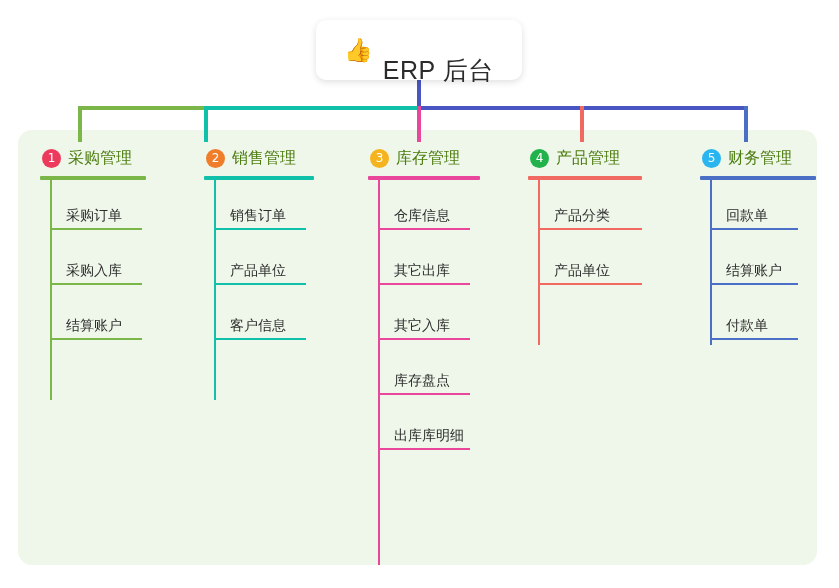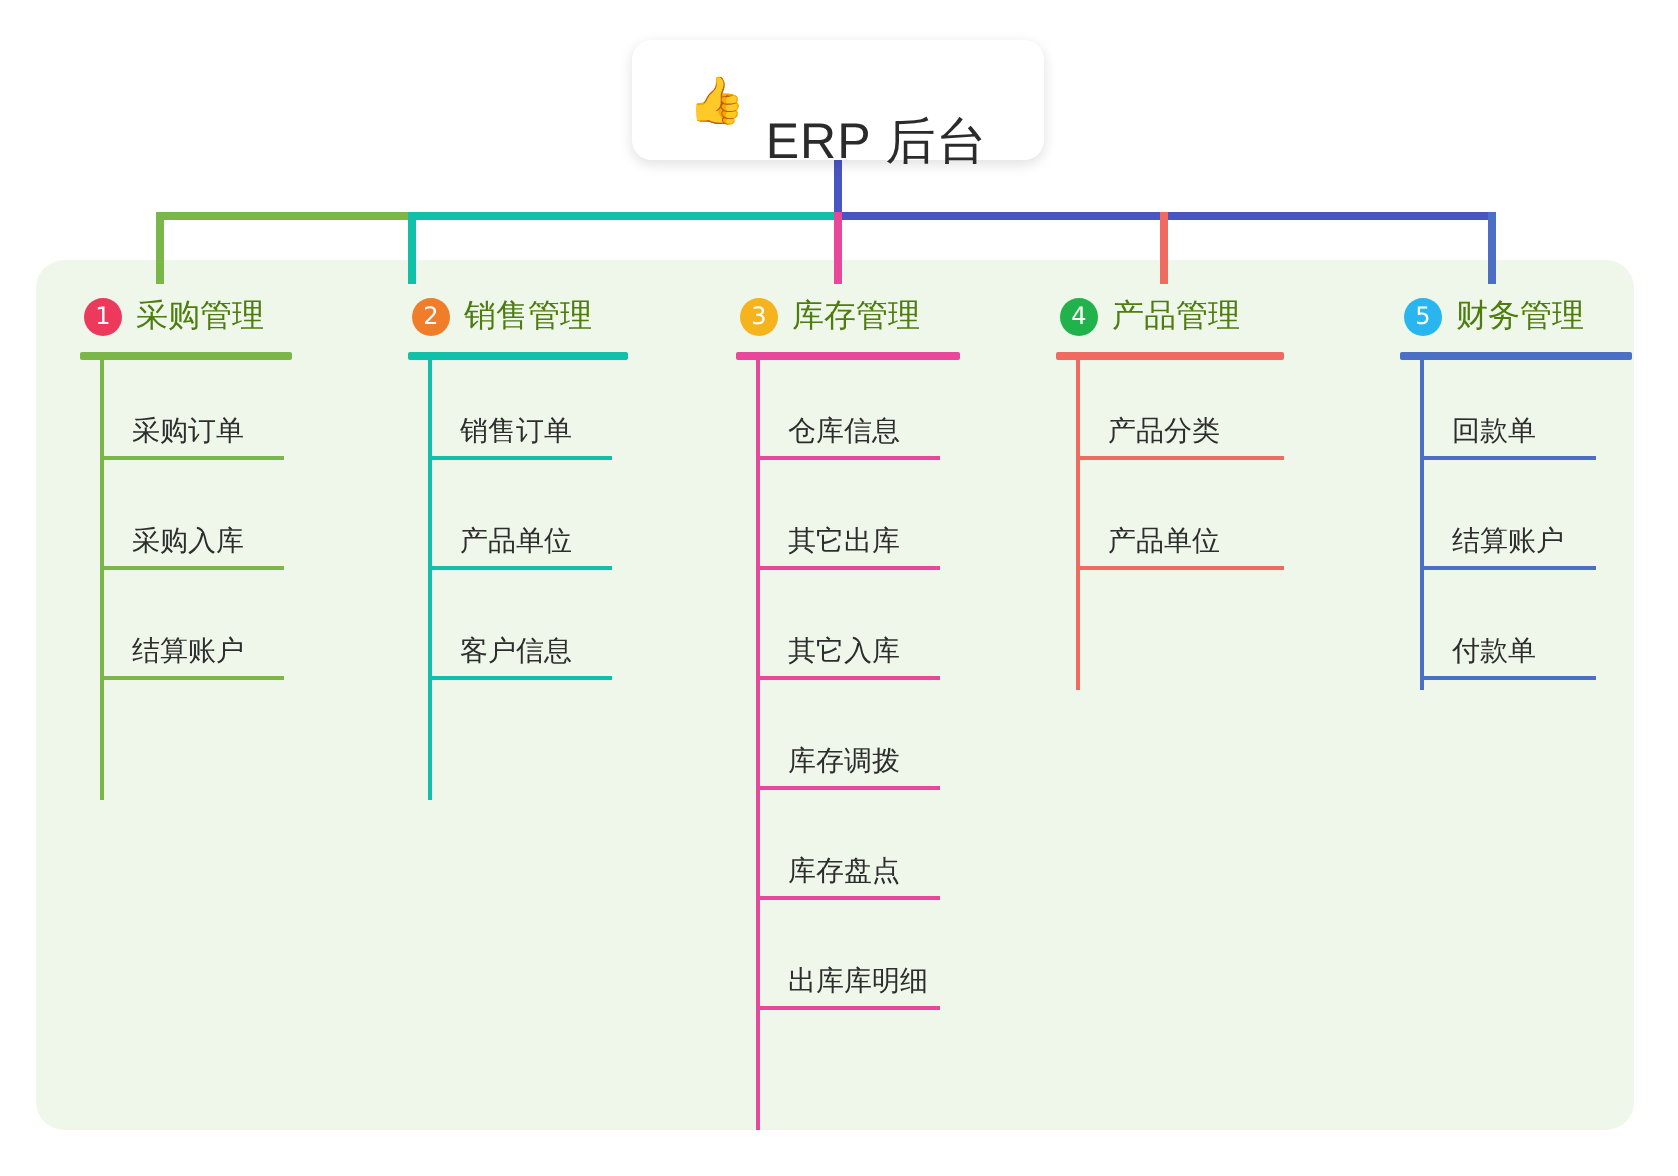--- a/index.html
+++ b/index.html
@@ -136,24 +136,20 @@
           </div>
           <div class="leaf">
             <span class="leaf-label">其它出库</span>
             <div class="leaf-rule" style="background: rgb(232, 71, 155); width: 92px;"></div>
           </div>
           <div class="leaf">
             <span class="leaf-label">其它入库</span>
             <div class="leaf-rule" style="background: rgb(232, 71, 155); width: 92px;"></div>
           </div>
           <div class="leaf">
-            <span class="leaf-label">库存调拨</span>
-            <div class="leaf-rule" style="background: rgb(232, 71, 155); width: 92px;"></div>
-          </div>
-          <div class="leaf">
             <span class="leaf-label">库存盘点</span>
             <div class="leaf-rule" style="background: rgb(232, 71, 155); width: 92px;"></div>
           </div>
           <div class="leaf">
             <span class="leaf-label">出库库明细</span>
             <div class="leaf-rule" style="background: rgb(232, 71, 155); width: 92px;"></div>
           </div>
         </div>
       </div>
       <div class="col" style="left: 528px; width: 114px;">

